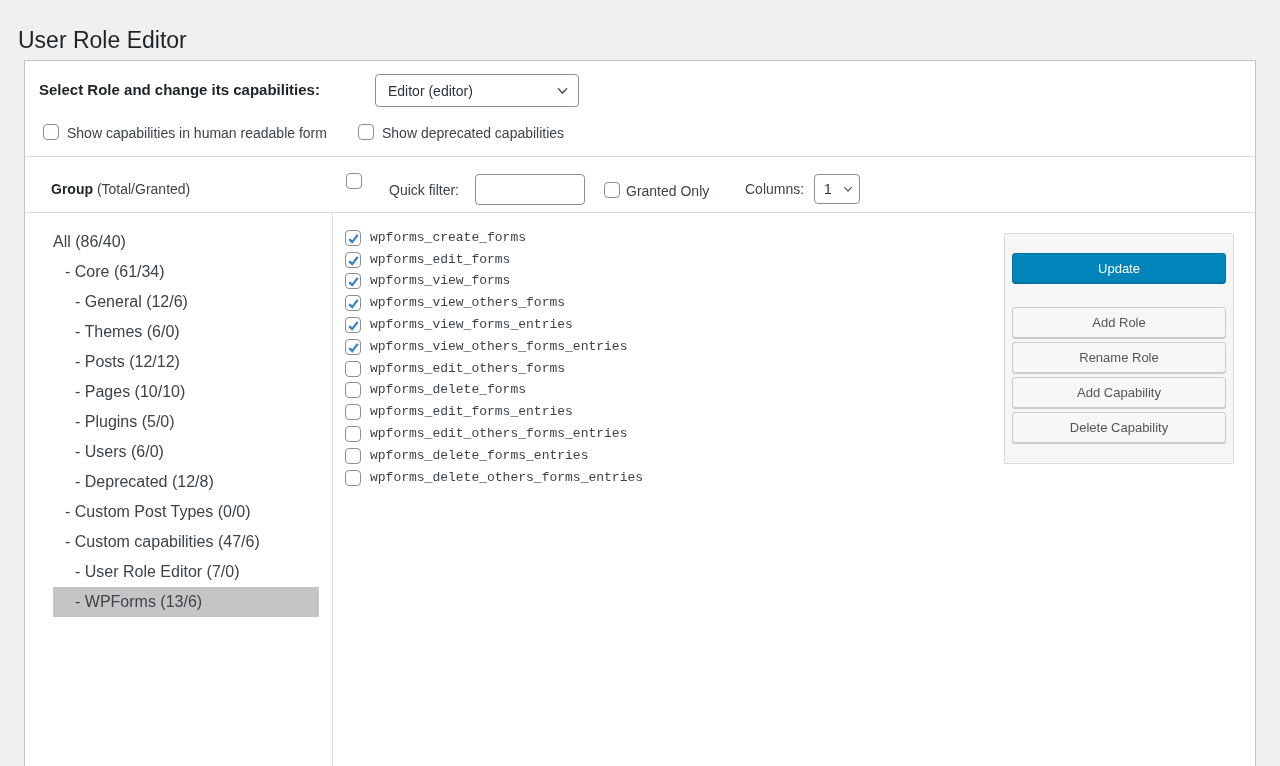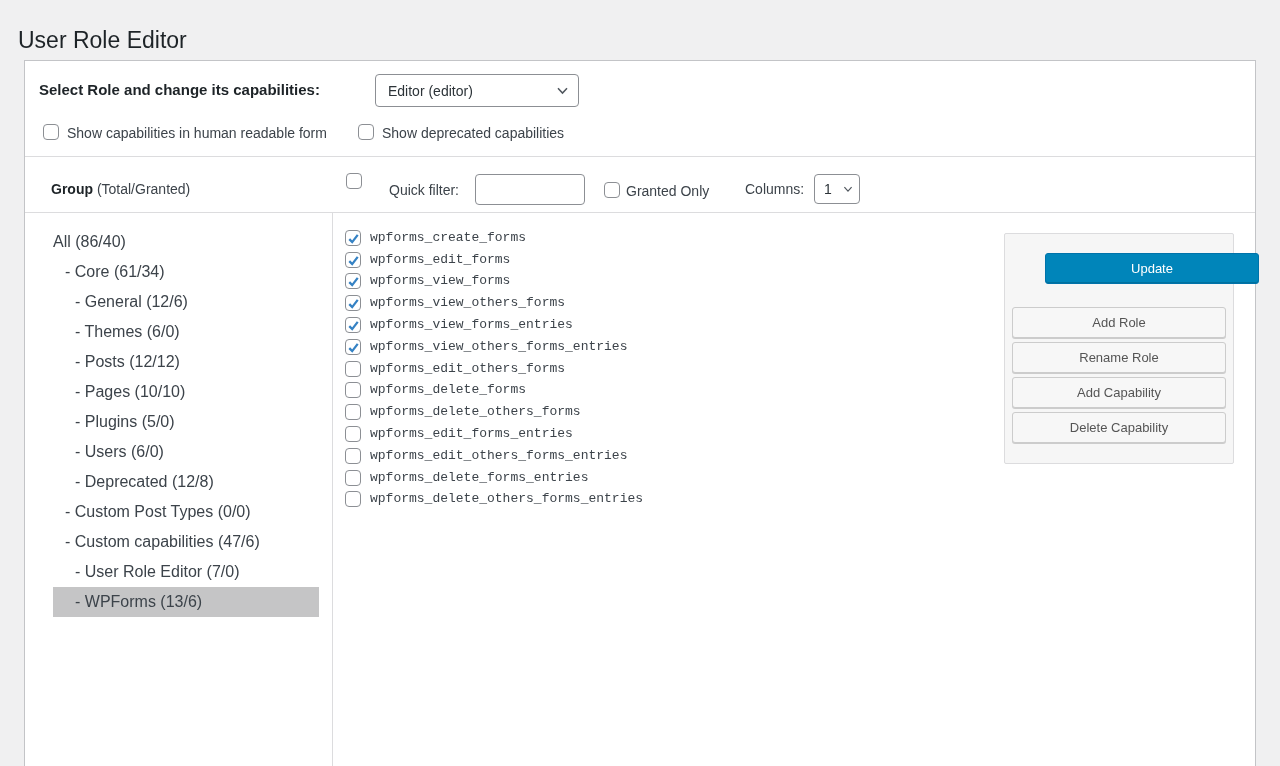--- a/index.html
+++ b/index.html
@@ -79,21 +79,21 @@
   }
   .btn {
     position: absolute; left: 7px; width: 214px; height: 31px; border-radius: 3px;
     font-size: 13px; font-family: inherit; cursor: pointer;
     display: flex; align-items: center; justify-content: center;
   }
   .btn-primary {
     top: 19px;
     background: var(--primary-button, #0085ba);
     border: 1px solid var(--primary-button-border, #0073aa);
-    color: #fff; box-shadow: inset 0 -1px 0 rgba(0,0,0,0.15); margin-left: 33px;
+    color: #fff; box-shadow: inset 0 -1px 0 rgba(0,0,0,0.15);
   }
   .btn-secondary { background: #f7f7f7; border: 1px solid #ccc; color: #555; box-shadow: 0 1px 0 #ccc; }
   .btn-add-role { top: 73px; }
   .btn-rename-role { top: 108px; }
   .btn-add-cap { top: 143px; }
   .btn-del-cap { top: 178px; }
 </style>
 </head>
 <body>
 
@@ -246,26 +246,20 @@
       <div class="cap-row">
     <span class="checkbox">
       
     </span>
     <span class="cap-label">wpforms_delete_forms</span>
   </div>
       <div class="cap-row">
     <span class="checkbox">
       
     </span>
-    <span class="cap-label">wpforms_delete_others_forms</span>
-  </div>
-      <div class="cap-row">
-    <span class="checkbox">
-      
-    </span>
     <span class="cap-label">wpforms_edit_forms_entries</span>
   </div>
       <div class="cap-row">
     <span class="checkbox">
       
     </span>
     <span class="cap-label">wpforms_edit_others_forms_entries</span>
   </div>
       <div class="cap-row">
     <span class="checkbox">

